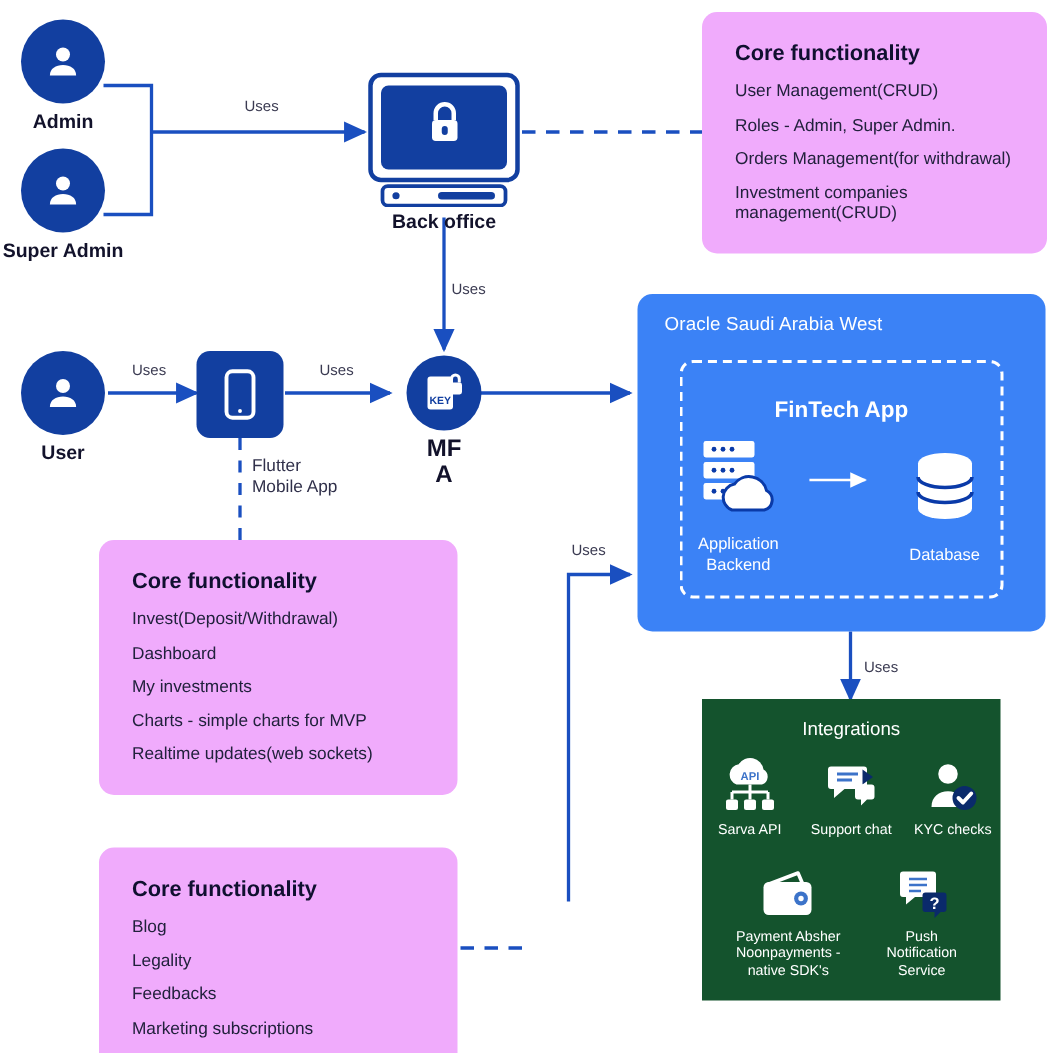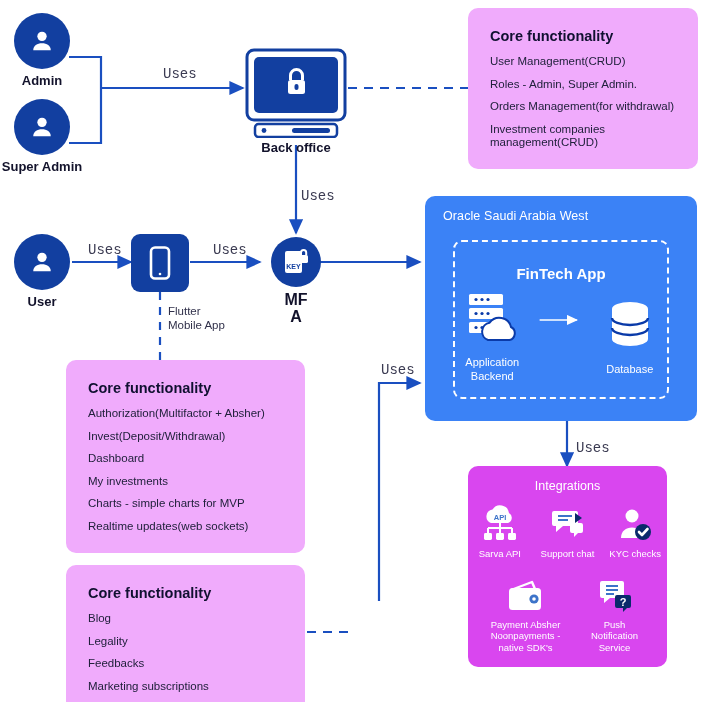--- a/index.html
+++ b/index.html
@@ -77,30 +77,30 @@
   }
   .fintech-row {
     display:flex; align-items:center; justify-content:center; gap:8px; margin-top:8px;
   }
   .ft-item { width:92px; text-align:center; color:#fff; }
   .ft-caption { font-size:11px; line-height:14px; margin-top:5px; }
 
   
   .integrations {
     position:absolute;
-    background:#d946ef; border-radius:10px;
+    background:#14532d; border-radius:0;
   }
   .int-title { color:#fff; font-size:12.5px; text-align:center; padding-top:13px; font-weight:normal; }
   .int-grid-row { display:flex; justify-content:center; }
   .int-cell { width:66px; text-align:center; color:#fff; }
   .int-cap { font-size:9.5px; line-height:11.5px; margin-top:5px; }
   .int-ico { height:40px; display:flex; align-items:flex-end; justify-content:center; }
 
   .wire-label {
-    position:absolute; font-size:14px; color:#3b3b52; white-space:nowrap;font-family:Liberation Mono, monospace;
+    position:absolute; font-size:10px; color:#3b3b52; white-space:nowrap;
   }
   .side-label { position:absolute; font-size:11.5px; color:#30304a; line-height:14px; }
 </style>
 </head>
 <body>
 
 <div class="canvas">
 
   <svg class="wires" viewBox="0 0 706 702">
     <defs>
@@ -334,21 +334,20 @@
   <div class="panel" style="left:468px; top:8px; width:230px;">
     <div class="panel-title">Core functionality</div>
     <div class="panel-item">User Management(CRUD)</div>
     <div class="panel-item">Roles - Admin, Super Admin.</div>
     <div class="panel-item">Orders Management(for withdrawal)</div>
     <div class="panel-item">Investment companies management(CRUD)</div>
   </div>
 
   <div class="panel" style="left:66px; top:360px; width:239px;">
     <div class="panel-title">Core functionality</div>
-    <div class="panel-item">Authorization(Multifactor + Absher)</div>
     <div class="panel-item">Invest(Deposit/Withdrawal)</div>
     <div class="panel-item">Dashboard</div>
     <div class="panel-item">My investments</div>
     <div class="panel-item">Charts - simple charts for MVP</div>
     <div class="panel-item">Realtime updates(web sockets)</div>
   </div>
 
   <div class="panel" style="left:66px; top:565px; width:239px;">
     <div class="panel-title">Core functionality</div>
     <div class="panel-item">Blog</div>

